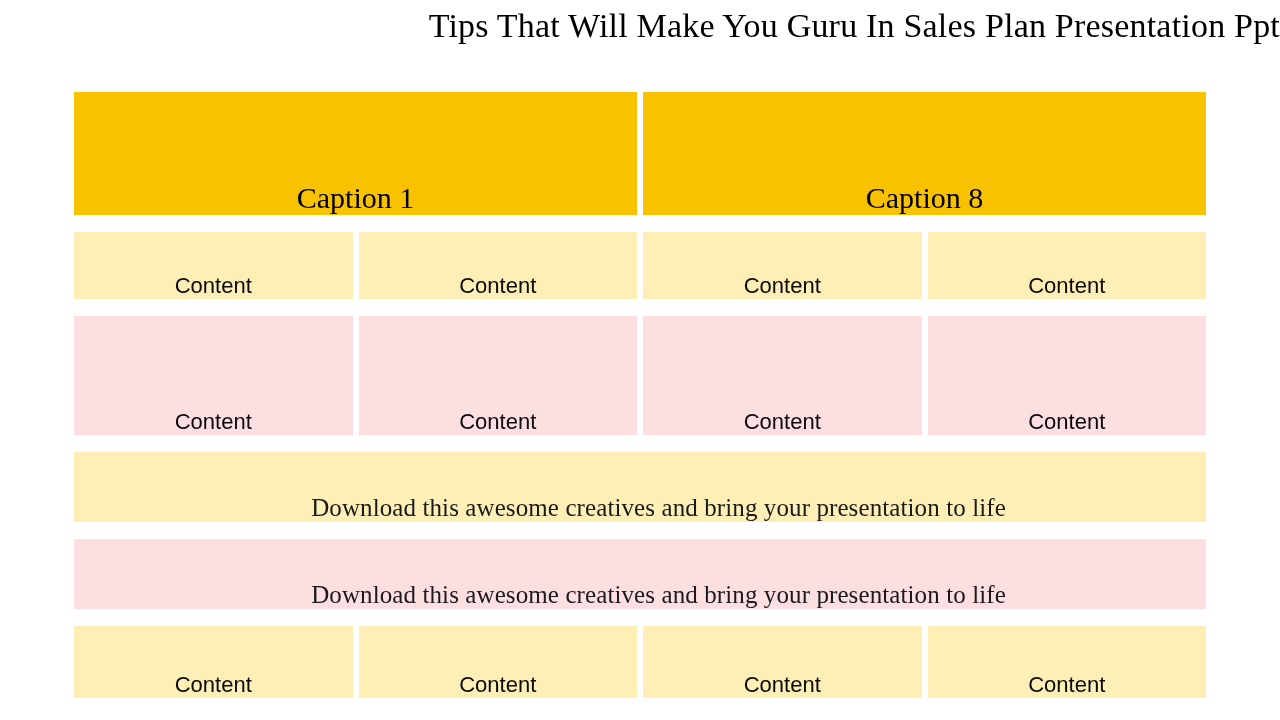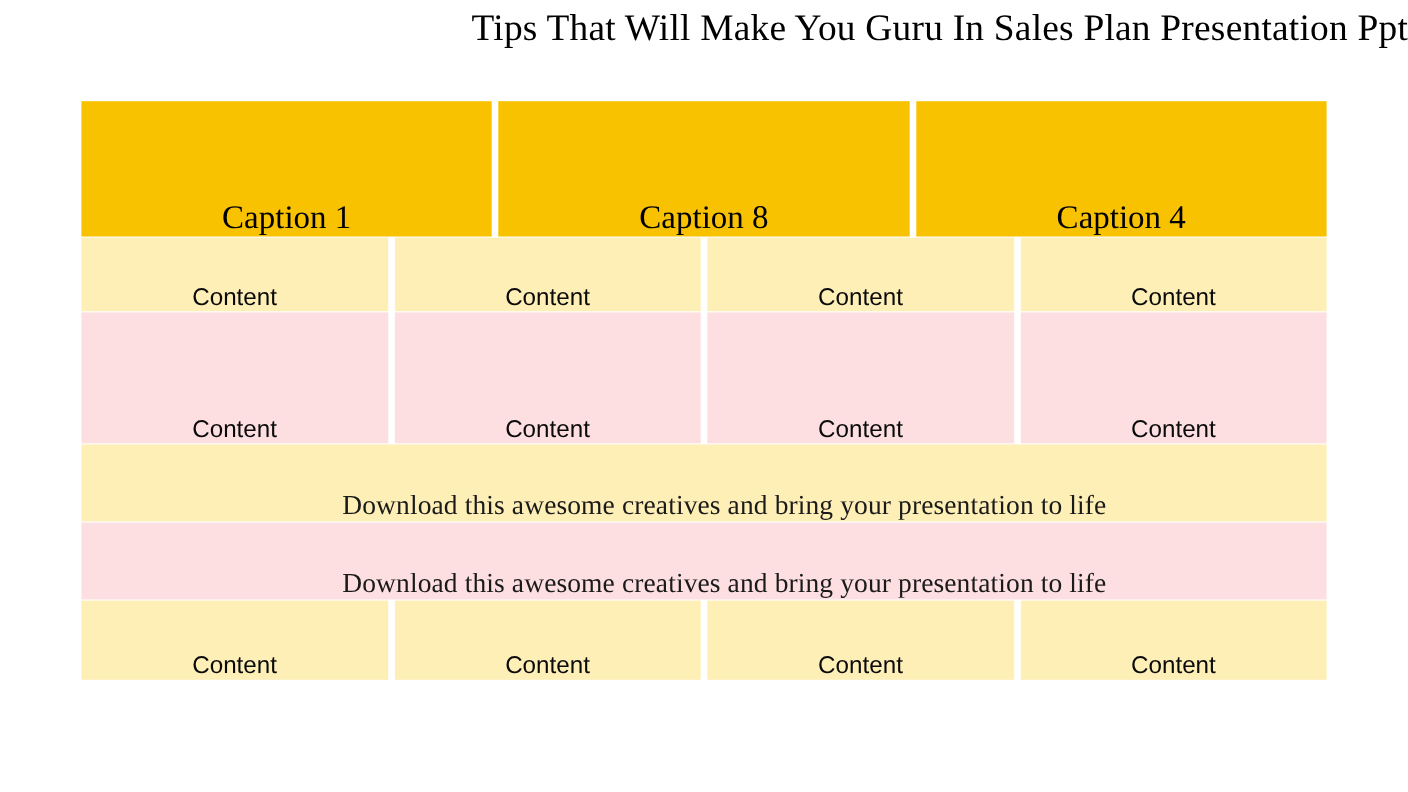--- a/index.html
+++ b/index.html
@@ -57,21 +57,21 @@
     justify-content: center;
     text-align: center;
     box-sizing: border-box;
   }
 
   .cell + .cell {
     margin-left: 6px;
   }
 
   .row + .row {
-    margin-top: 1px;
+    margin-top: 17px;
   }
 
   
   .row-caption .cell {
     height: 123px;
     background: #F9C200;
     font-family: "Liberation Serif", "DejaVu Serif", serif;
     font-size: 30px;
     color: #000000;
   }
@@ -124,23 +124,20 @@
 
   <div class="table-wrap">
 
     <div class="row row-caption">
       <div class="cell">
         <span>Caption 1</span>
       </div>
       <div class="cell">
         <span>Caption 8</span>
       </div>
-      <div class="cell">
-        <span>Caption 4</span>
-      </div>
     </div>
 
     <div class="row row-content-a">
       <div class="cell">
         <span>Content</span>
       </div>
       <div class="cell">
         <span>Content</span>
       </div>
       <div class="cell">

